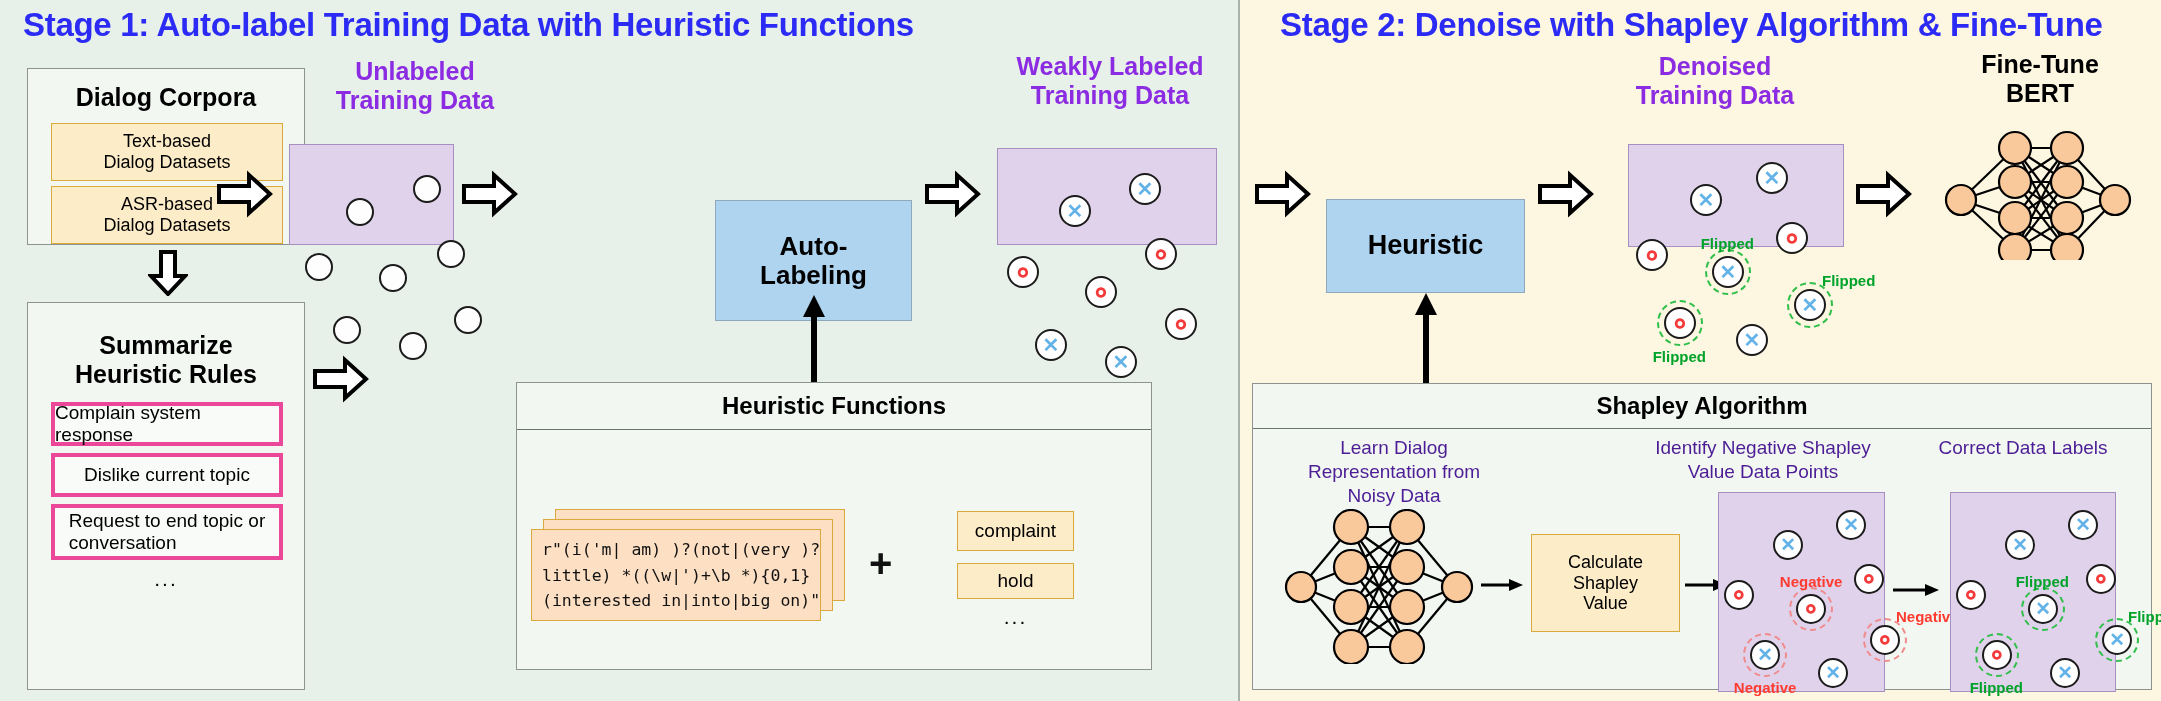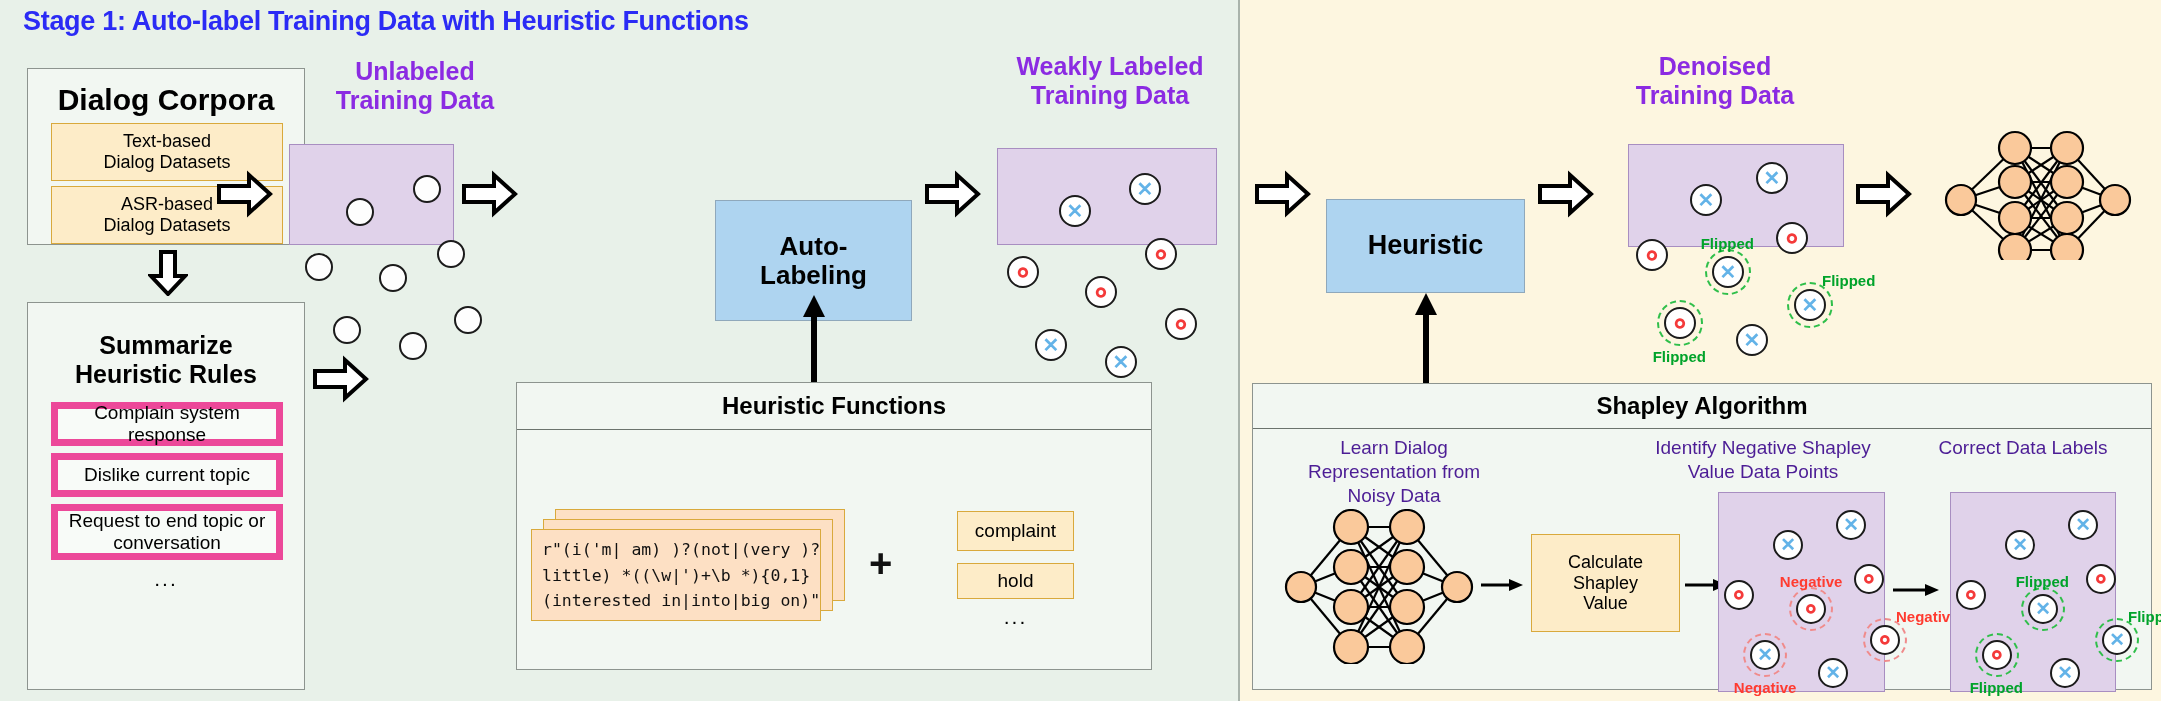--- a/index.html
+++ b/index.html
@@ -13,21 +13,21 @@
 
   .stage-bg { position: absolute; top: 0; height: 701px; }
   #stage1-bg { left: 0; width: 1240px; background: #e8f1e9; }
   #stage2-bg { left: 1240px; width: 921px; background: #fdf6e0; }
   #stage-divider { position: absolute; left: 1238px; top: 0; width: 2px; height: 701px; background: #a9b3ab; }
 
   .stage-title {
     position: absolute;
     color: #2b2bf5;
     font-weight: bold;
-    font-size: 27px;
+    font-size: 33px;
     letter-spacing: -0.3px;
     white-space: nowrap;
   }
   #stage1-title { left: 23px; top: 6px; }
   #stage2-title { left: 1280px; top: 6px; }
 
   .purple-title {
     position: absolute;
     color: #8b2be2;
     font-weight: bold;
@@ -67,23 +67,22 @@
     border: 1px solid #d9a93c;
     display: flex; align-items: center; justify-content: center;
     text-align: center;
     font-size: 18px;
     color: #000;
     line-height: 1.15;
   }
   .rule-chip {
     position: absolute;
     background: #f8fbf8;
-    border: 7px solid #ec4899;
+    border: 4px solid #ec4899;
     display: flex; align-items: center; justify-content: center;
-    text-align: center;
     font-size: 19px;
     color: #000;
     line-height: 1.15;
   }
   .ellipsis { position: absolute; text-align: center; font-size: 21px; color: #000; letter-spacing: 2px; }
 
   
   .databox {
     position: absolute;
     background: #e0d2ea;
@@ -180,23 +179,24 @@
 </head>
 <body>
 
 <div id="root">
 
   <div class="stage-bg" id="stage1-bg"></div>
   <div class="stage-bg" id="stage2-bg"></div>
   <div id="stage-divider"></div>
 
   <div class="stage-title" id="stage1-title">Stage 1: Auto-label Training Data with Heuristic Functions</div>
+  <div class="stage-title" id="stage2-title">Stage 2: Denoise with Shapley Algorithm &amp; Fine-Tune</div>
 
   <div class="panel" style="left:27px; top:68px; width:278px; height:177px;">
-    <div class="panel-header" style="top:14px; font-size:30px;">Dialog Corpora</div>
+    <div class="panel-header" style="top:14px; font-size:25px;">Dialog Corpora</div>
     <div class="chip" style="left:23px; top:54px; width:232px; height:58px;">
       <span class="ml">Text-based<br>Dialog Datasets</span>
     </div>
     <div class="chip" style="left:23px; top:117px; width:232px; height:58px;">
       <span class="ml">ASR-based<br>Dialog Datasets</span>
     </div>
   </div>
 
   <div class="blockarrow" style="left:148px; top:250px;">
     <svg width="40" height="46" viewBox="0 0 40 46">
@@ -379,20 +379,23 @@
       </div>
       <div class="tag flip" style="font-size: 15px; left: 194px; top: 128px;">Flipped</div>
     </div>
 
   <div class="blockarrow" style="left:1856px; top:170px;">
     <svg width="56" height="48" viewBox="0 0 56 48">
       <path d="M2 16 L32 16 L32 5 L53 24 L32 43 L32 32 L2 32 Z" fill="#ffffff" stroke="#000" stroke-width="4" stroke-linejoin="miter"></path>
     </svg>
   </div>
 
+  <div class="black-title" style="left:1925px; top:50px; width:230px;">
+    <span class="ml">Fine-Tune<br>BERT</span>
+  </div>
   <div class="nn" style="left:1937px; top:130px;">
     <svg width="200" height="130" viewBox="0 0 200 130">
       <g stroke="#000" stroke-width="2.2" fill="none">
         <line x1="24" y1="70" x2="78" y2="18"></line>
           <line x1="24" y1="70" x2="78" y2="52"></line>
         <line x1="24" y1="70" x2="78" y2="88"></line>
           <line x1="24" y1="70" x2="78" y2="120"></line>
         <line x1="78" y1="18" x2="130" y2="18"></line>
           <line x1="78" y1="18" x2="130" y2="52"></line>
         <line x1="78" y1="18" x2="130" y2="88"></line>

